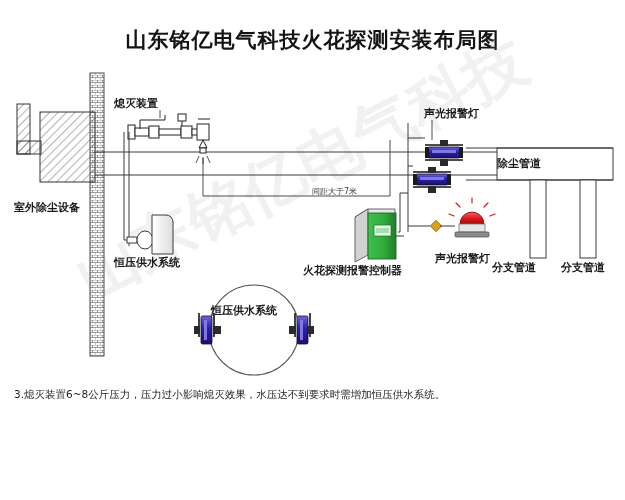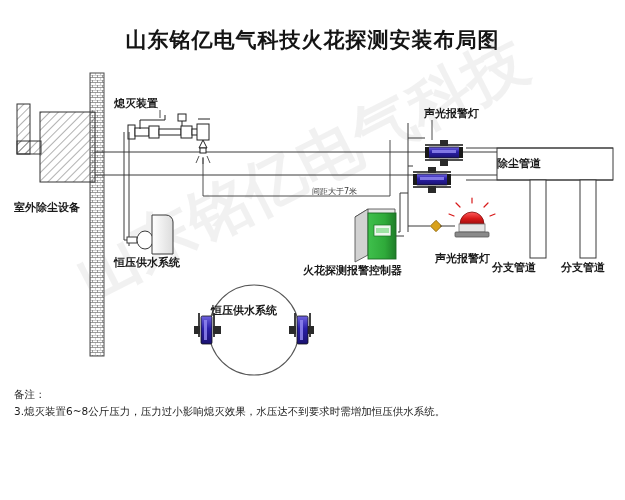--- a/index.html
+++ b/index.html
@@ -243,17 +243,16 @@
   <div class="lbl sm" style="left:272px;top:188px;padding-left:40px;">间距大于7米</div>
   <div class="lbl" style="left:303px;top:265px;">火花探测报警控制器</div>
   <div class="lbl" style="left:424px;top:108px;">声光报警灯</div>
   <div class="lbl" style="left:435px;top:241px;margin-top:12px;">声光报警灯</div>
   <div class="lbl" style="left:497px;top:158px;text-align:right;">除尘管道</div>
   <div class="lbl" style="left:492px;top:262px;">分支管道</div>
   <div class="lbl" style="left:561px;top:262px;">分支管道</div>
   <div class="lbl" style="left:211px;top:305px;">恒压供水系统</div>
 
   <div class="notes">
-    <div>备注：</div>
     <div>3.熄灭装置6~8公斤压力，压力过小影响熄灭效果，水压达不到要求时需增加恒压供水系统。</div>
   </div>
 
 </div>
 
 </body></html>

